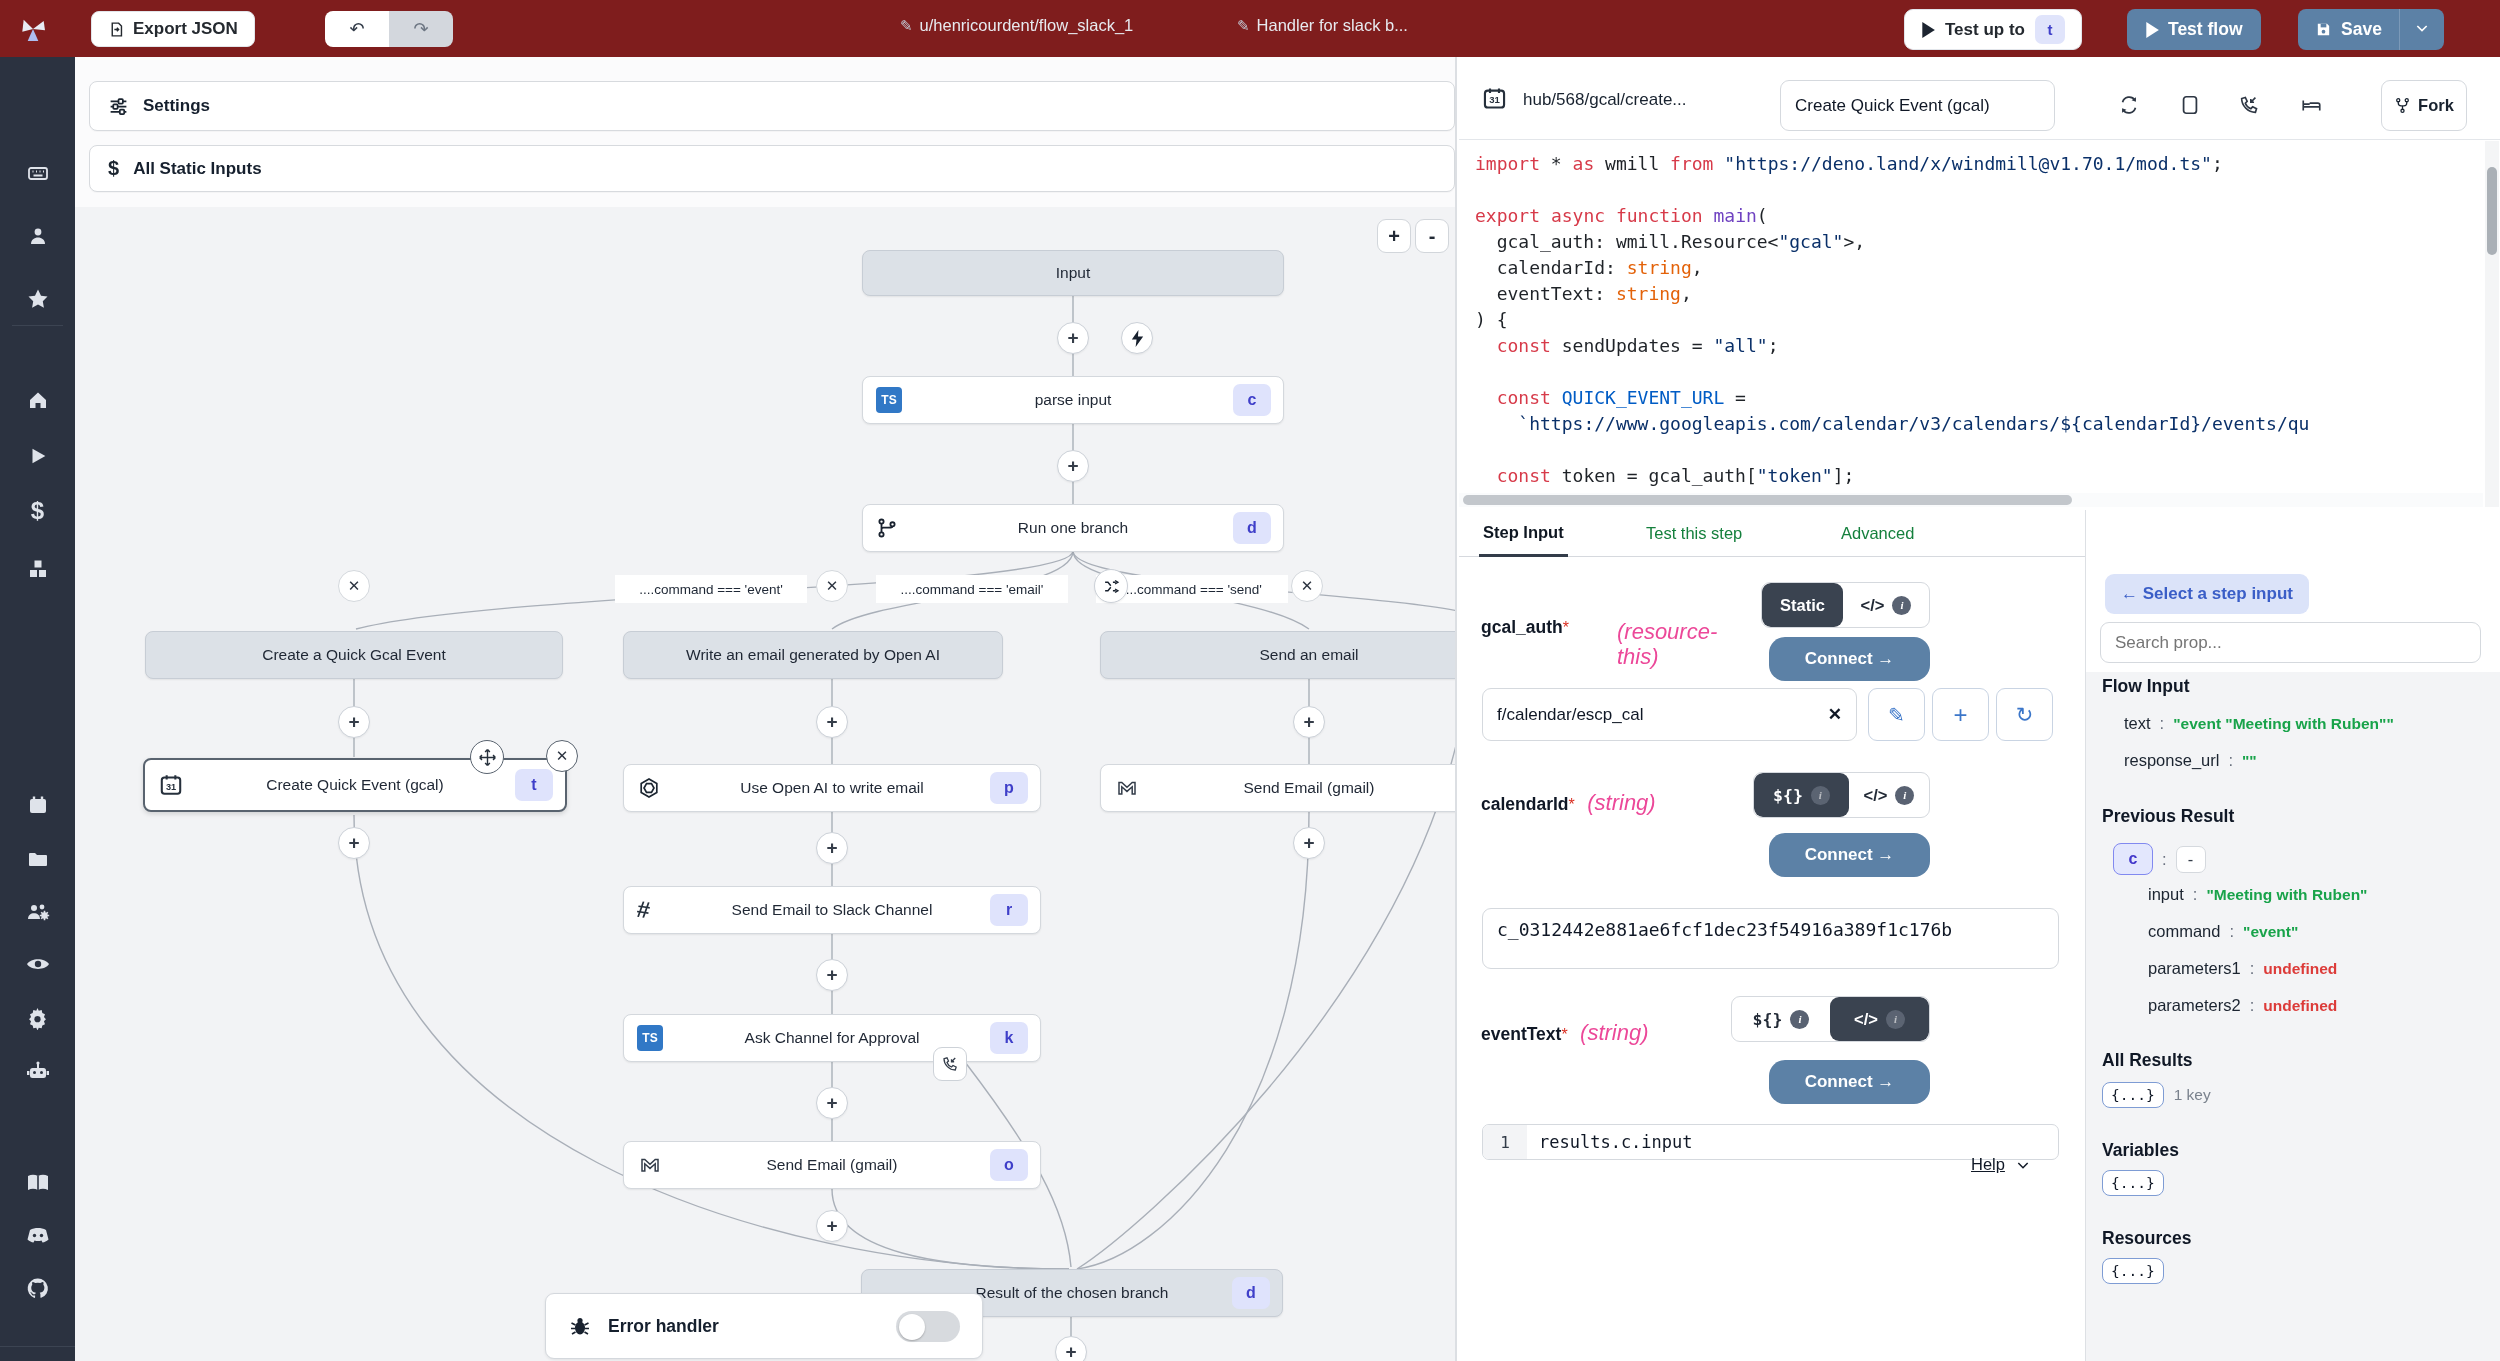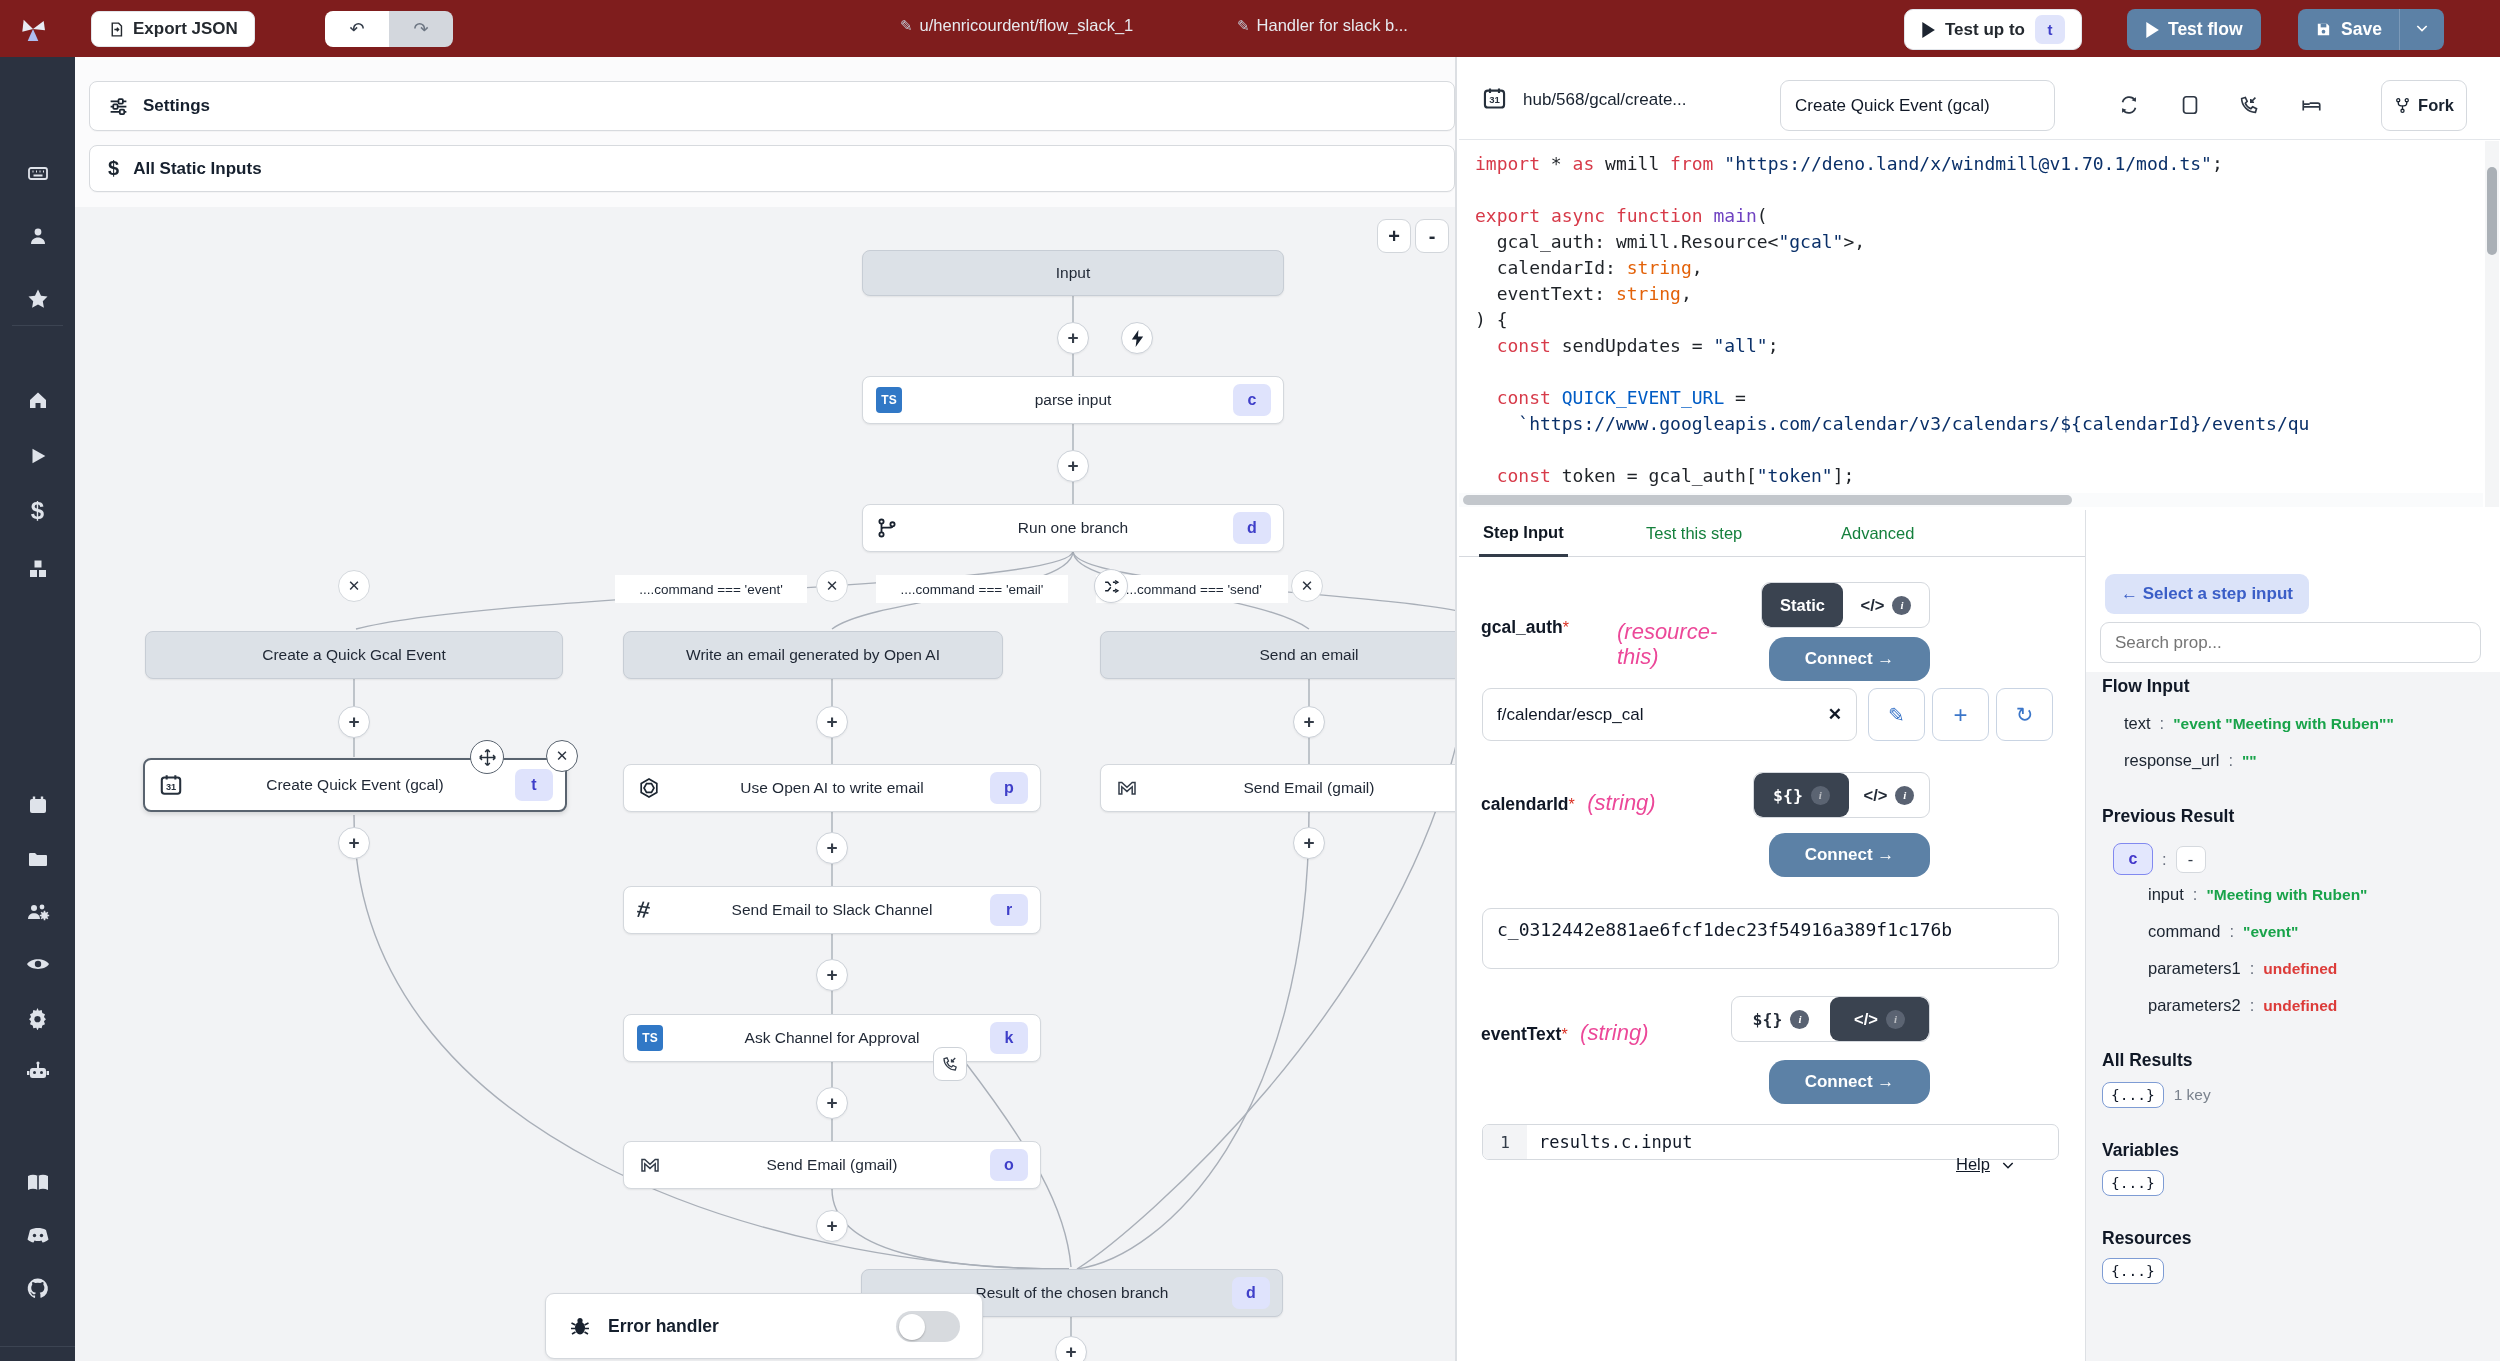--- a/index.html
+++ b/index.html
@@ -543,21 +543,21 @@
       <div class="seg dark" style="width:100px;">
         <span>&lt;/&gt;</span>
         <span class="info-i muted">i</span>
       </div>
     </div>
     <button class="connect" style="left:310px;top:1003px;">Connect →</button>
     <div style="position:absolute;left:23px;top:1067px;width:577px;height:36px;border:1px solid #d5d9de;border-radius:7px;display:flex;overflow:hidden;">
       <div style="width:44px;background:#f3f4f6;display:flex;align-items:center;justify-content:center;font-family:'DejaVu Sans Mono',monospace;font-size:16px;color:#333c49;">1</div>
       <div class="mono" style="display:flex;align-items:center;padding-left:12px;font-size:17px;color:#101826;">results.c.input</div>
     </div>
-    <div style="position:absolute;left:497px;top:1098px;display:flex;align-items:center;gap:10px;justify-content:center;">
+    <div style="position:absolute;left:512px;top:1098px;display:flex;align-items:center;gap:10px;justify-content:center;">
       <span style="font-size:16.5px;color:#101826;text-decoration:underline;">Help</span>
       <svg width="16" height="16" viewBox="0 0 24 24">
           <path d="M5 9 l7 7 7-7" stroke="#101826" stroke-width="2.2" fill="none"></path>
         </svg>
     </div>
 
     <div class="ppicker">
       <div class="pp-gray"></div>
       <div style="position:absolute;left:19px;top:64px;height:40px;background:#dbe3f9;border-radius:9px;display:flex;align-items:center;padding:0 16px;font-size:17px;font-weight:600;color:#3a5ec7;">← Select a step input</div>
       <input style="position: absolute; left: 14px; top: 112px; width: 381px; height: 41px; border: 1px solid rgb(213, 217, 222); border-radius: 9px; padding: 0px 14px; font-size: 17px; color: rgb(16, 24, 38); font-family: &quot;Liberation Sans&quot;, sans-serif;" placeholder="Search prop...">

